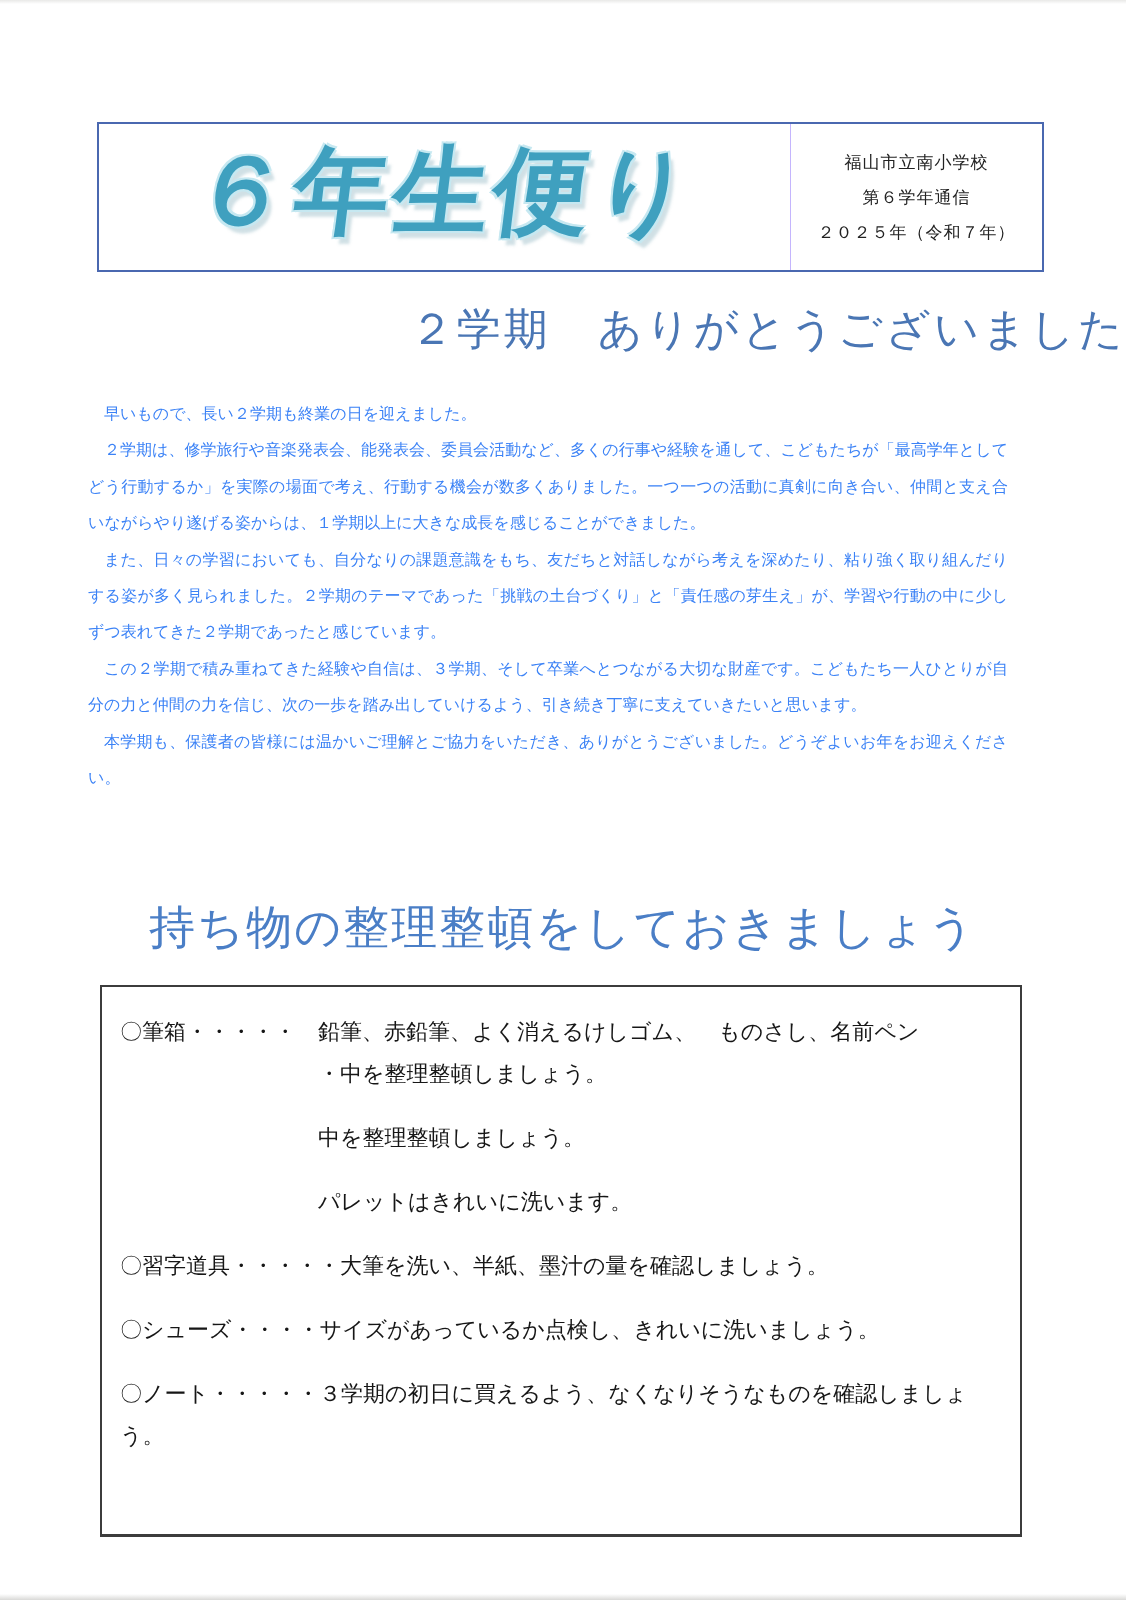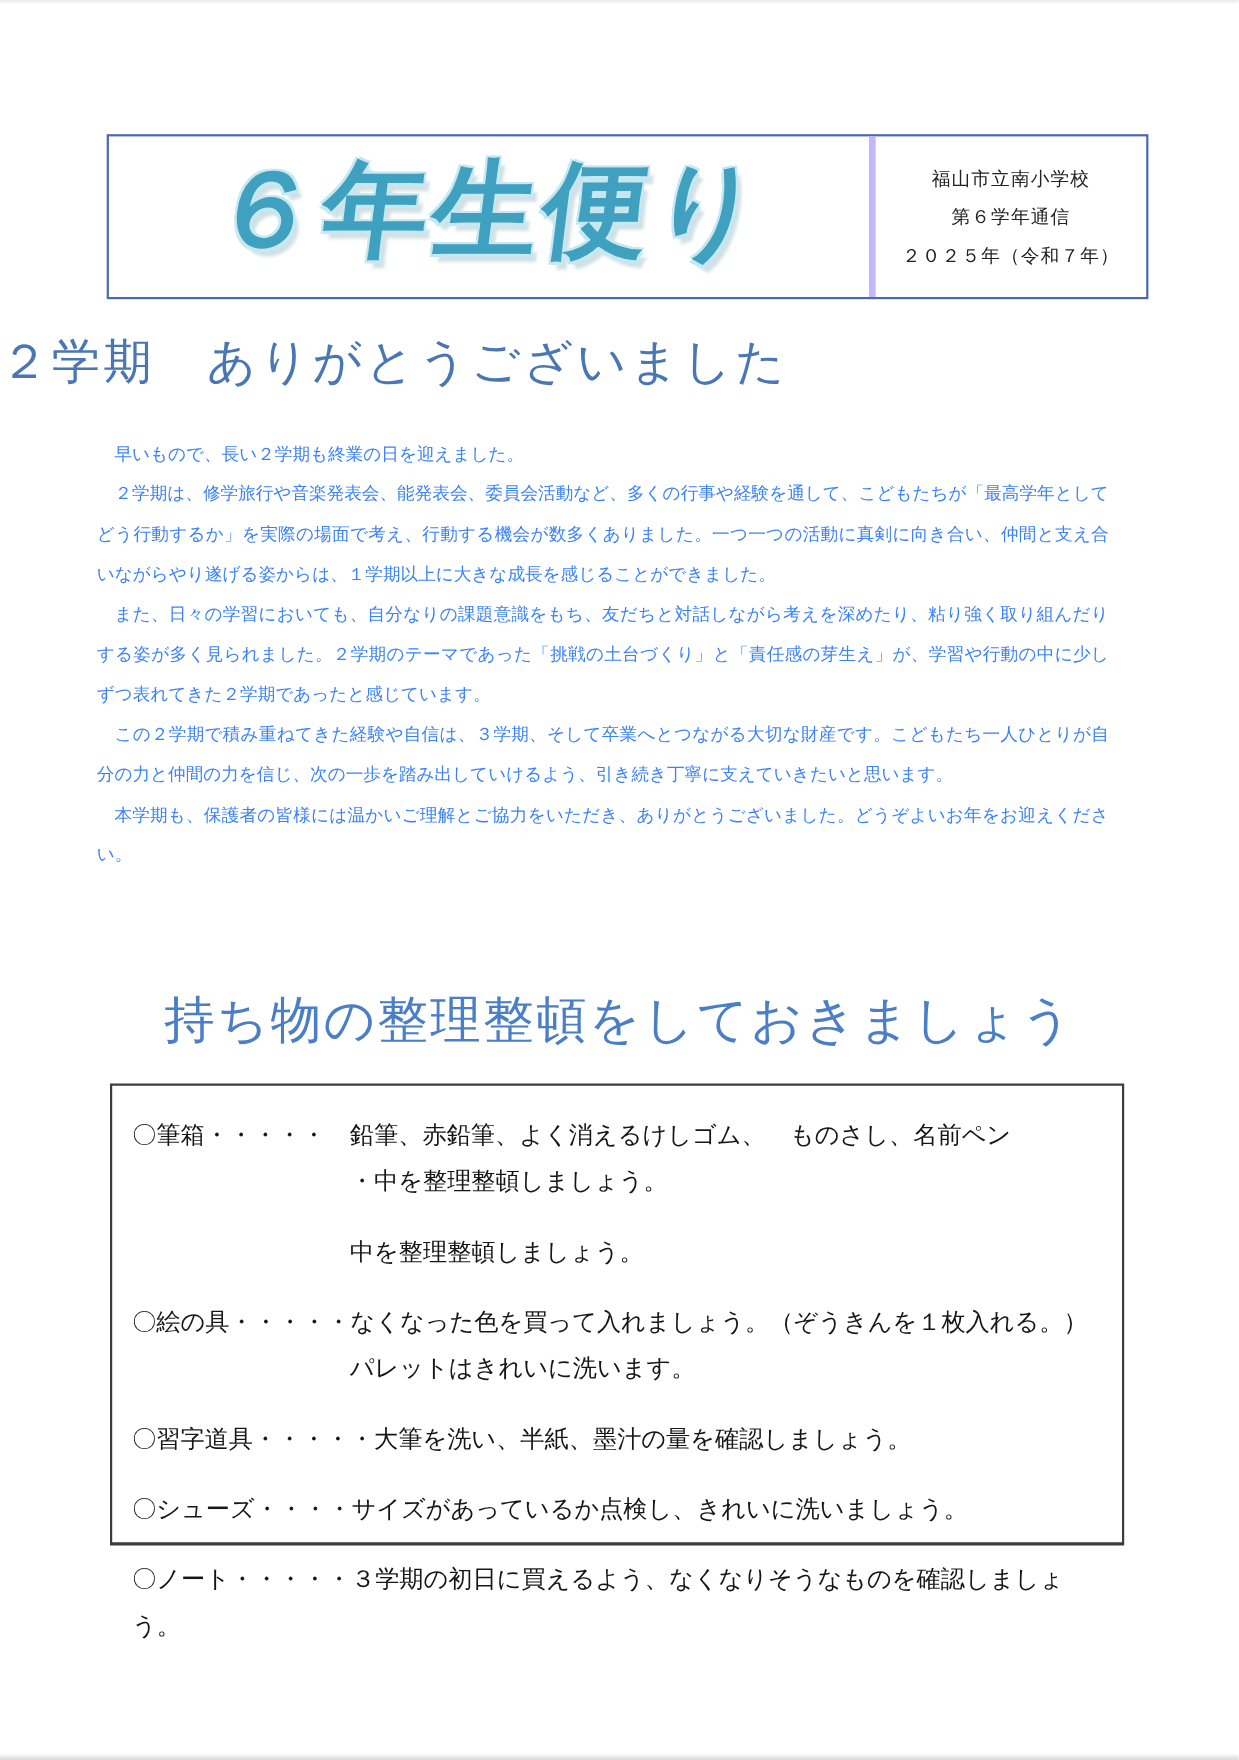--- a/index.html
+++ b/index.html
@@ -27,51 +27,51 @@
     color:#3fa0bf;
     transform:skewX(-7deg) translateY(-4px);
     text-shadow:
       -2px -2px 0 #c6e8f1, 2px -2px 0 #c6e8f1,
       -2px 2px 0 #c6e8f1, 2px 2px 0 #c6e8f1,
       6px 7px 3px rgba(120,165,180,0.35);
     white-space:nowrap;
   }
   .info-area{
     width:252px;box-sizing:border-box;
-    border-left:6px solid #c4b5fd;
+    border-left:1px solid #c4b5fd;
     display:flex;flex-direction:column;justify-content:center;
     text-align:center;font-size:17px;line-height:35px;color:#222;
     letter-spacing:1px;
   }
 
   
   .h1-heading{
     position:absolute;top:300px;left:0;width:100%;
-    text-align:left;
+    text-align:right;
     font-size:44px;color:#4a76b4;letter-spacing:3px;
     font-weight:500;white-space:nowrap;
   }
   .h2-heading{
     position:absolute;top:897px;left:0;width:100%;
     text-align:center;
     font-size:46px;color:#4a7ec6;letter-spacing:2px;
     font-weight:500;white-space:nowrap;
   }
 
   
   .body-text{
     position:absolute;top:396px;left:88px;width:920px;
     font-size:16px;line-height:36.4px;text-align:justify;
     color:#3b82f6;
   }
   .body-text p{margin:0;text-indent:1em;}
 
   
   .items-box{
-    position:absolute;left:100px;top:985px;width:922px;height:420px;
+    position:absolute;left:100px;top:985px;width:922px;height:552px;
     border:2px solid #3c3c3c;border-bottom-width:3px;box-sizing:border-box;
     padding:24px 14px 0 18px;
     background:#ffffff;
   }
   .item-block{margin-bottom:22px;}
   .item-line{
     font-size:22px;line-height:42px;white-space:pre-wrap;
     color:#161616;
   }
 </style>
@@ -105,21 +105,20 @@
 
 <div class="items-box">
   <div class="item-block">
     <div class="item-line">〇筆箱・・・・・　鉛筆、赤鉛筆、よく消えるけしゴム、　ものさし、名前ペン</div>
     <div class="item-line">　　　　　　　　　・中を整理整頓しましょう。</div>
   </div>
   <div class="item-block">
     <div class="item-line">　　　　　　　　　中を整理整頓しましょう。</div>
   </div>
   <div class="item-block">
-    <div class="item-line">〇絵の具・・・・・なくなった色を買って入れましょう。（ぞうきんを１枚入れる。）</div>
     <div class="item-line">　　　　　　　　　パレットはきれいに洗います。</div>
   </div>
   <div class="item-block">
     <div class="item-line">〇習字道具・・・・・大筆を洗い、半紙、墨汁の量を確認しましょう。</div>
   </div>
   <div class="item-block">
     <div class="item-line">〇シューズ・・・・サイズがあっているか点検し、きれいに洗いましょう。</div>
   </div>
   <div class="item-block">
     <div class="item-line">〇ノート・・・・・３学期の初日に買えるよう、なくなりそうなものを確認しましょう。</div>

